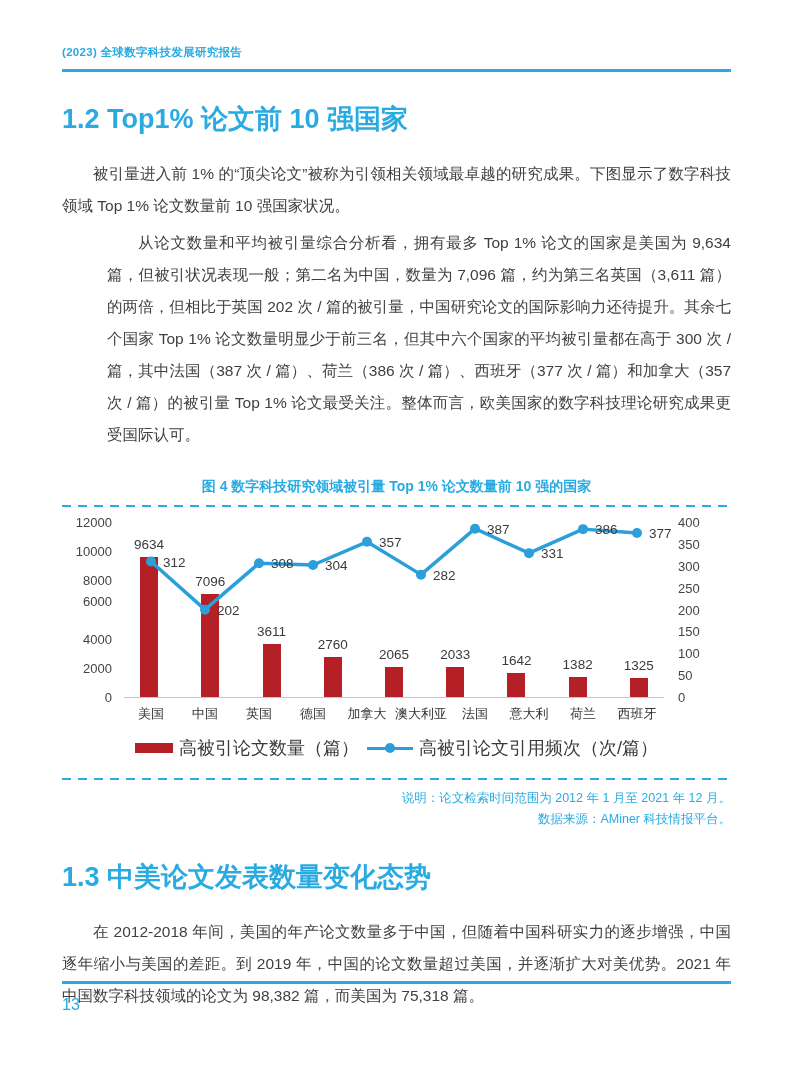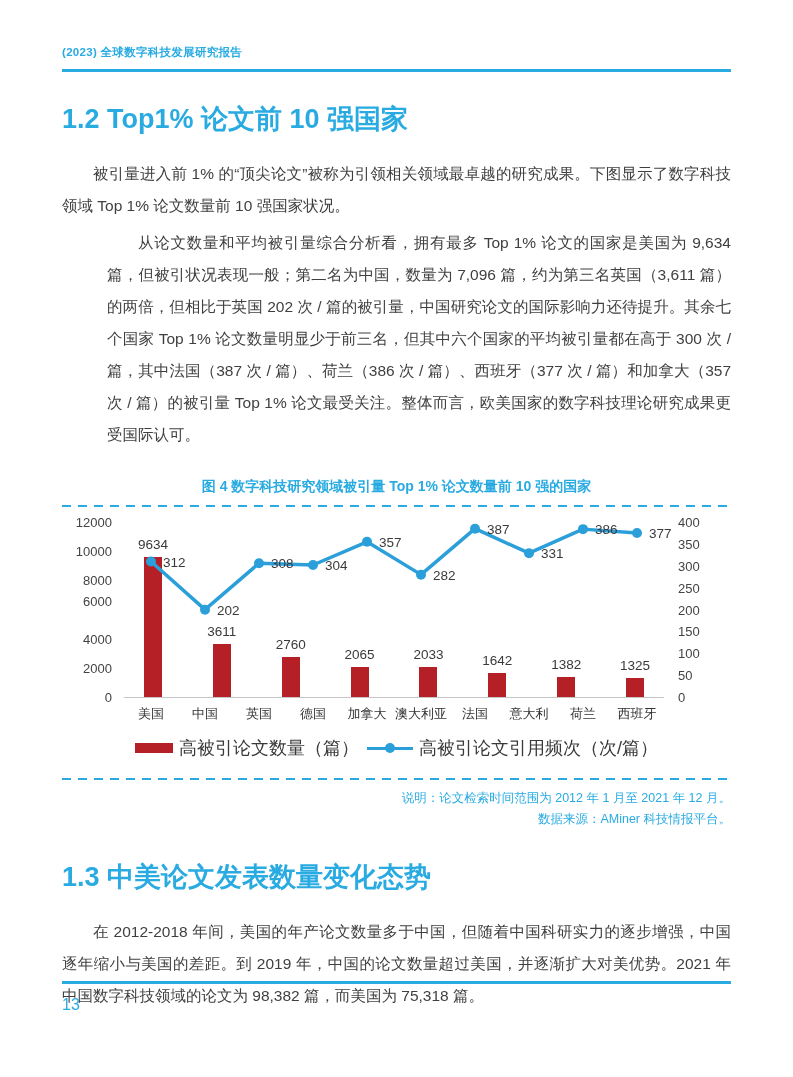--- a/index.html
+++ b/index.html
@@ -88,20 +88,24 @@
           <span class="tick" style="bottom: 89px;">6000</span>
           <span class="tick" style="bottom: 109.667px;">8000</span>
           <span class="tick" style="bottom: 138.833px;">10000</span>
           <span class="tick" style="bottom: 168px;">12000</span>
         </div>
       <div class="plot">
         <div class="bar-cols">
             <div class="bar-col">
               <span class="bar-label">9634</span>
               <div class="bar" style="height: 140.496px; background: rgb(180, 32, 37);"></div>
+            </div>
+            <div class="bar-col">
+              <span class="bar-label">7096</span>
+              <div class="bar" style="height: 103.483px; background: rgb(180, 32, 37);"></div>
             </div>
             <div class="bar-col">
               <span class="bar-label">3611</span>
               <div class="bar" style="height: 52.6604px; background: rgb(180, 32, 37);"></div>
             </div>
             <div class="bar-col">
               <span class="bar-label">2760</span>
               <div class="bar" style="height: 40.25px; background: rgb(180, 32, 37);"></div>
             </div>
             <div class="bar-col">

